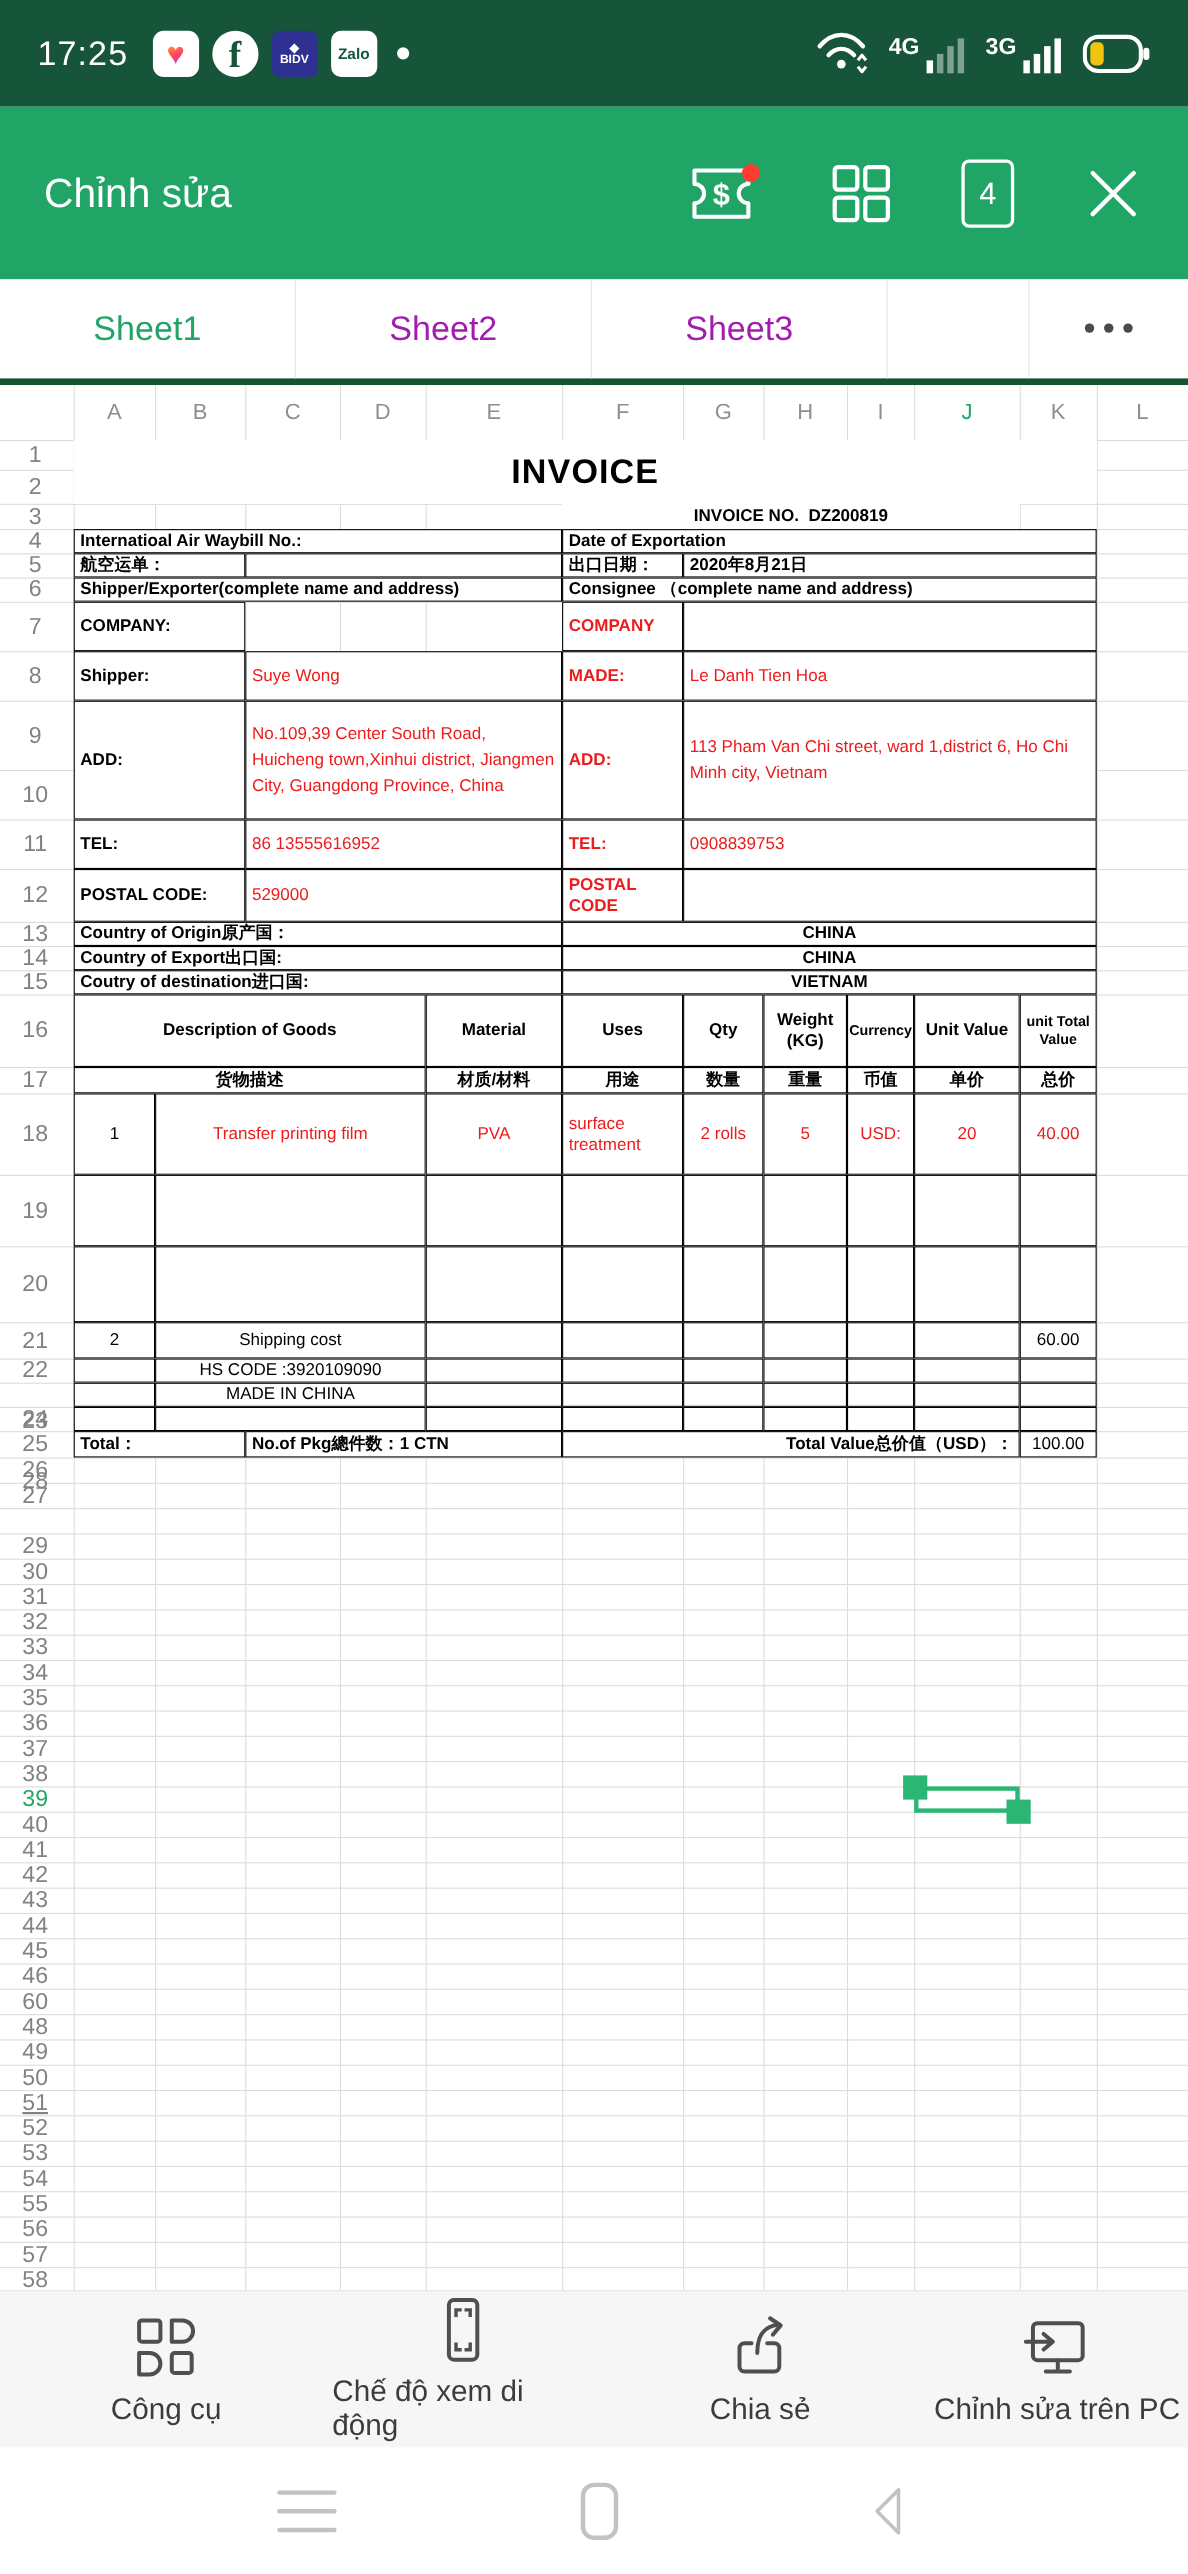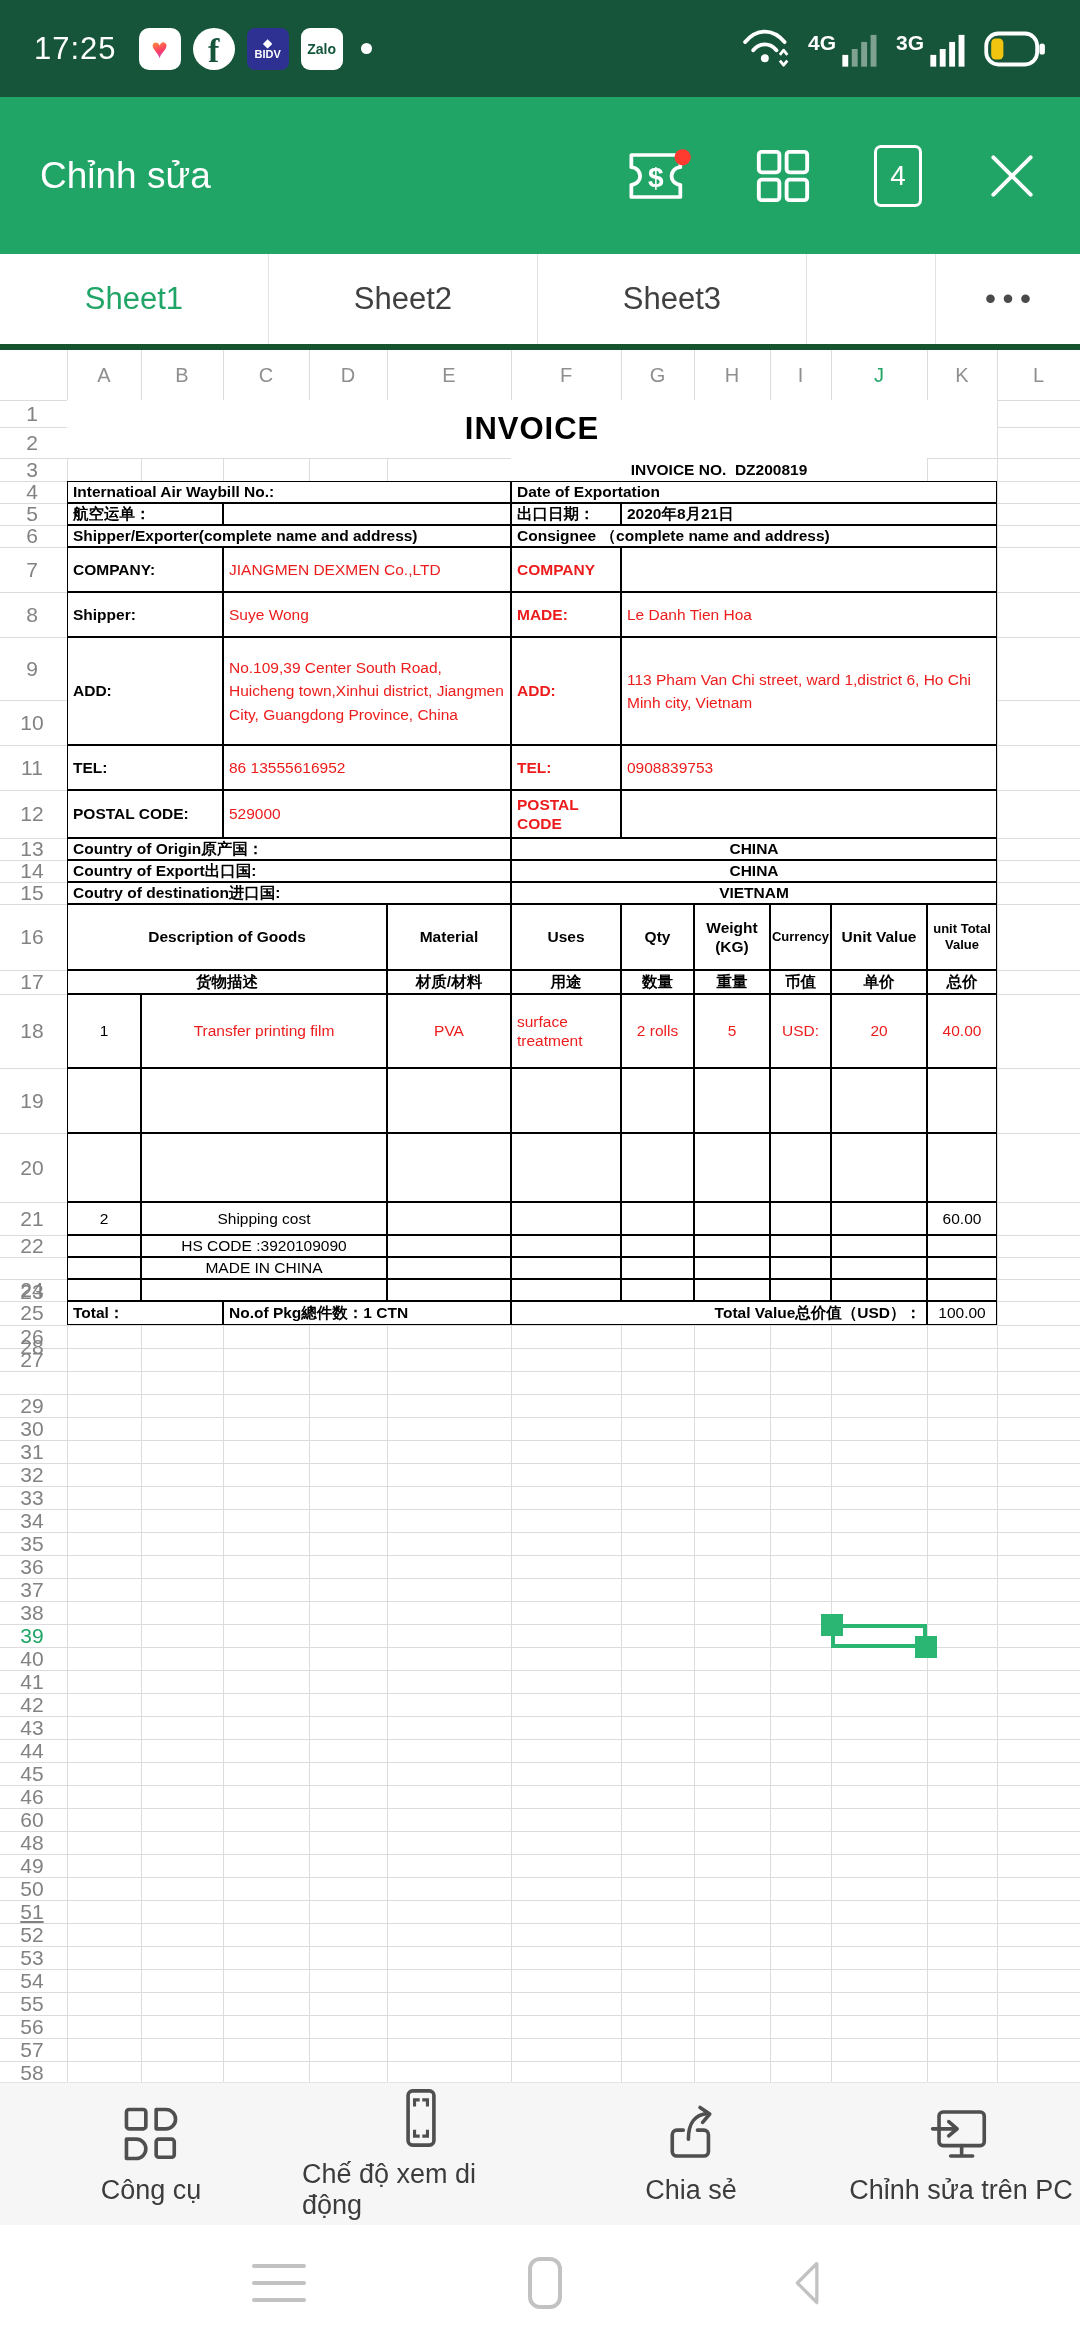--- a/index.html
+++ b/index.html
@@ -31,21 +31,21 @@
   .app-header{position:absolute;left:0;top:97px;width:1080px;height:157px;background:#21a567;
               display:flex;align-items:center;padding:0 40px;box-sizing:border-box;}
   .app-title{color:#fff;font-size:37px;font-weight:400;}
   .hdr-icons{margin-left:auto;display:flex;align-items:center;gap:62px;}
   .doc-count{width:42px;height:56px;border:3px solid #fff;border-radius:7px;color:#fff;
              font-size:28px;display:flex;align-items:center;justify-content:center;}
 
   
   .tabs{position:absolute;left:0;top:254px;width:1080px;height:96px;background:#fff;
         display:flex;border-bottom:6px solid #14532d;box-sizing:border-box;}
-  .tab{display:flex;align-items:center;justify-content:center;font-size:31px;color:#404040;
+  .tab{display:flex;align-items:center;justify-content:center;font-size:31px;color:#a21caf;
        border-right:1px solid #e3e3e3;box-sizing:border-box;}
   .tab.active{color:#21a567;}
   .tab.t1,.tab.t2,.tab.t3{width:269px;}
   .tab.spacer{width:129px;}
   .tab.more{width:144px;border-right:none;color:#4a4a4a;font-size:30px;letter-spacing:7px;
             font-weight:700;padding-left:7px;}
 
   
   .sheet{position:absolute;left:0;top:350px;width:1080px;height:1732px;background:#fff;overflow:hidden;}
   .colletter{position:absolute;top:0;height:50px;display:flex;align-items:center;justify-content:center;
@@ -343,21 +343,20 @@
     <div class="cell cAE r4 bold">Internatioal Air Waybill No.:</div>
     <div class="cell cFK r4 bold">Date of Exportation</div>
     <div class="cell cAB r5 bold">航空运单：</div>
     <div class="cell cCE r5"></div>
     <div class="cell cF r5 bold">出口日期：</div>
     <div class="cell cGK r5 bold">2020年8月21日</div>
     <div class="cell cAE r6 bold">Shipper/Exporter(complete name and address)</div>
     <div class="cell cFK r6 bold">Consignee （complete name and address)</div>
 
     <div class="cell cAB r7 bold">COMPANY:</div>
-    <div class="cell cCE r7 red">JIANGMEN DEXMEN Co.,LTD</div>
     <div class="cell cF r7 red bold">COMPANY</div>
     <div class="cell cGK r7"></div>
 
     <div class="cell cAB r8 bold">Shipper:</div>
     <div class="cell cCE r8 red">Suye Wong</div>
     <div class="cell cF r8 red bold">MADE:</div>
     <div class="cell cGK r8 red">Le Danh Tien Hoa</div>
 
     <div class="cell cAB r9 bold">ADD:</div>
     <div class="cell cCE r9 red lh">No.109,39 Center South Road, Huicheng town,Xinhui district, Jiangmen City, Guangdong Province, China</div>

